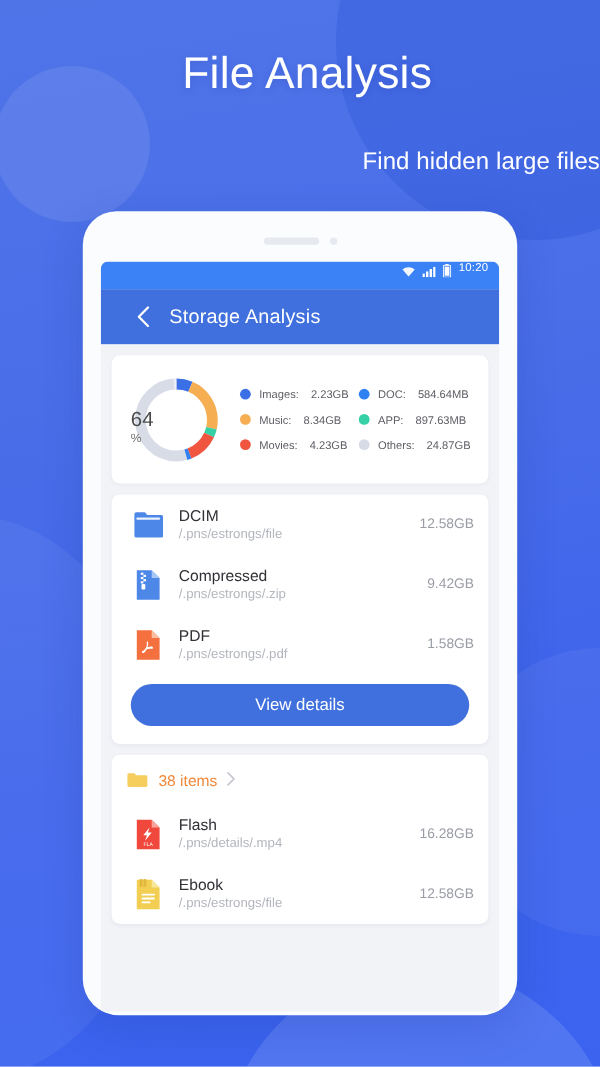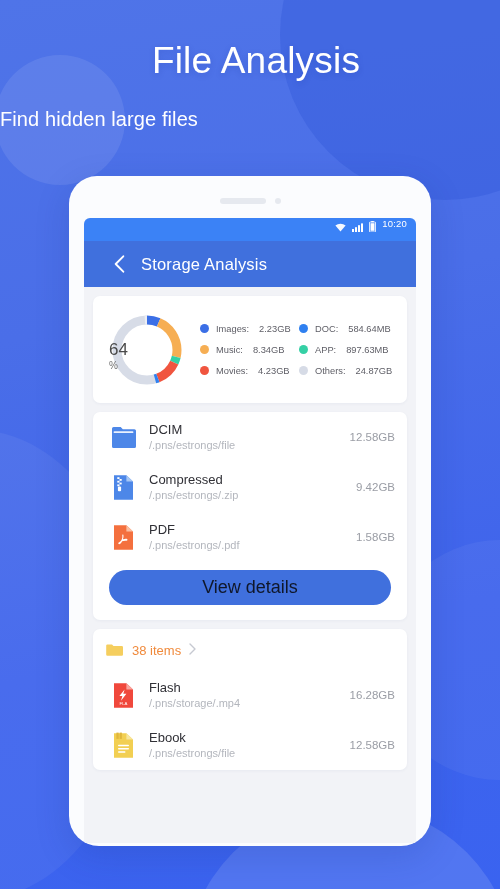--- a/index.html
+++ b/index.html
@@ -51,22 +51,22 @@
     top: 40px; left: 12px; right: 0;
     text-align: center;
     color: #ffffff;
     font-size: 37px;
     font-weight: 400;
     letter-spacing: 0.2px;
     text-shadow: 0 2px 6px rgba(20,45,140,0.18);
   }
   .subhead {
     position: absolute;
-    top: 108px; left: 0; right: 0;
-    text-align: left;
+    top: 124px; left: 0; right: 0;
+    text-align: right;
     color: #ffffff;
     font-size: 20px;
     font-weight: 400;
     letter-spacing: 0.1px;
   }
 
   
   .phone {
     position: absolute;
     left: 69px; top: 176px;
@@ -205,22 +205,22 @@
   .file-path { font-size: 11px; color: #b3b6bd; line-height: 1.4; }
   .file-size { font-size: 11.5px; color: #9a9da5; white-space: nowrap; }
 
   
   .btn-wrap { padding: 8px 16px 15px 16px; }
   .view-btn {
     display: block; width: 100%;
     height: 35px; line-height: 35px;
     border: none; border-radius: 18px;
     background: #4070dd;
-    color: #0f172a;
-    font-size: 18px;
+    color: #ffffff;
+    font-size: 14px;
     font-family: "Liberation Sans", sans-serif;
     cursor: pointer;
     text-align: center;
   }
 </style>
 </head>
 <body>
 
 <div class="stage">
 
@@ -415,21 +415,21 @@
             <span class="file-icon">
               <svg width="25" height="29" viewBox="0 0 25 29">
                 <path d="M3 2.2h12.4L22 8.6v18.2H3z" fill="#f0483c"></path>
                 <path d="M15.4 2.2 22 8.6h-6.6z" fill="#f9a59e"></path>
                 <path d="M13.6 8.6 8.4 15.1h3l-1.4 4.6 5.4-6.9h-3.1z" fill="#fff"></path>
                 <text x="12.5" y="23.6" font-family="Liberation Sans, sans-serif" font-size="4.3" fill="#fff" text-anchor="middle">FLA</text>
               </svg>
             </span>
             <span class="file-texts">
               <span class="file-name" style="display:block">Flash</span>
-              <span class="file-path" style="display:block">/.pns/storage/.mp4</span>
+              <span class="file-path" style="display:block">/.pns/details/.mp4</span>
             </span>
             <span class="file-size">16.28GB</span>
           </div>
 
           <div class="file-row">
             <span class="file-icon">
               <svg width="25" height="29" viewBox="0 0 25 29">
                 <path d="M3 2.2h12.4L22 8.6v18.2H3z" fill="#f2cf52"></path>
                 <path d="M15.4 2.2 22 8.6h-6.6z" fill="#f8e69c"></path>
                 <rect x="5.4" y="1.6" width="2.3" height="6.3" fill="#e0b63c"></rect>

